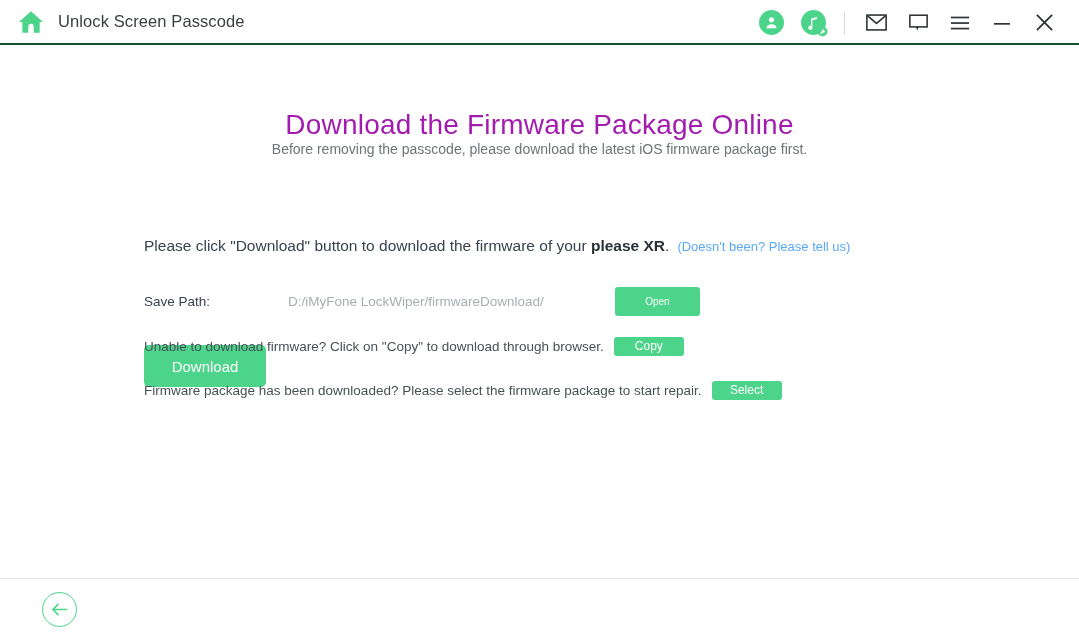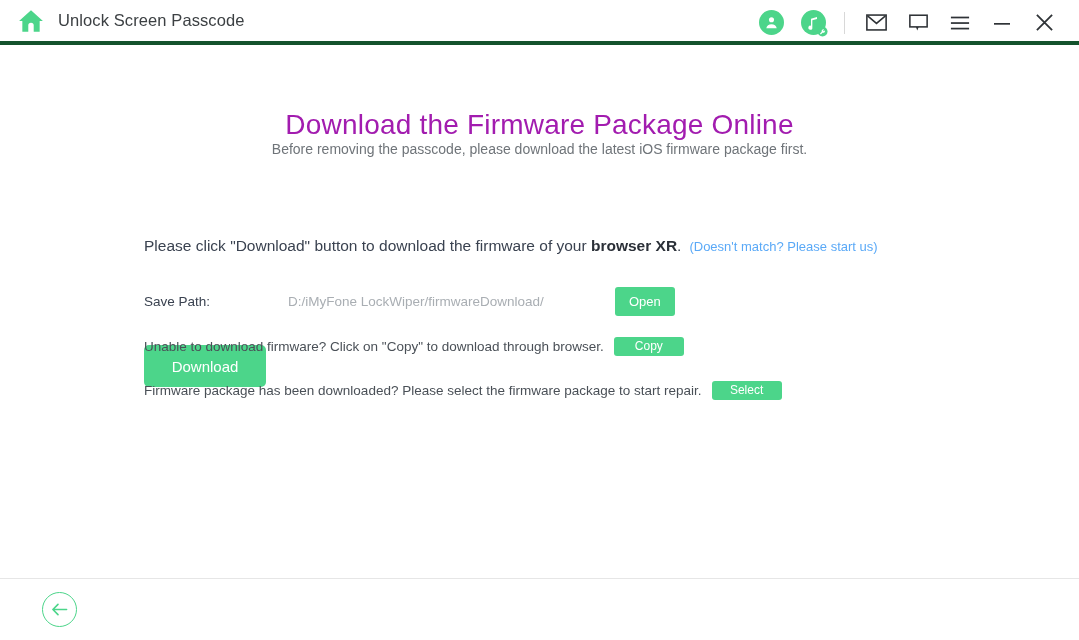--- a/index.html
+++ b/index.html
@@ -10,21 +10,21 @@
     background: #ffffff;
     font-family: "Liberation Sans", sans-serif;
   }
 
   
   .titlebar {
     position: relative;
     height: 45px;
     width: 1079px;
     background: #ffffff;
-    border-bottom: 4px solid #14532d;
+    border-bottom: 2px solid #14532d;
     display: flex;
     align-items: center;
   }
   .tb-left {
     display: flex;
     align-items: center;
     padding-left: 18px;
     gap: 14px;
   }
   .home-icon { width: 26px; height: 24px; display: block; }
@@ -122,22 +122,22 @@
   }
   .btn-green {
     background: #4cd58a;
     color: #ffffff;
     border: none;
     border-radius: 3px;
     font-family: "Liberation Sans", sans-serif;
     cursor: pointer;
   }
   .btn-open {
-    width: 60px; height: 29px;
-    font-size: 13px;
+    width: 85px; height: 29px;
+    font-size: 10px;
     margin-left: 27px;
   }
 
   .row-ver { margin-top: 20px; height: 32px; }
   .ver-lbl { font-size: 13.5px; color: #3a4250; }
   .select-box {
     margin-left: 12px;
     width: 100px;
     height: 31px;
     border: 1px solid #b9bcc0;
@@ -277,21 +277,21 @@
 </div>
 
 <div class="content">
 
   <div class="h1">Download the Firmware Package Online</div>
   <div class="sub">Before removing the passcode, please download the latest iOS firmware package first.</div>
 
   <div class="panel">
 
     <div class="line-main">
-      <span>Please click "Download" button to download the firmware of your </span><b>browser XR</b><span>.</span><a class="link-blue">(Doesn't match? Please start us)</a>
+      <span>Please click "Download" button to download the firmware of your </span><b>please XR</b><span>.</span><a class="link-blue">(Doesn't been? Please tell us)</a>
     </div>
 
     <div class="row row-save">
       <span class="lbl">Save Path:</span>
       <span class="save-path-val">D:/iMyFone LockWiper/firmwareDownload/</span>
       <button class="btn-green btn-open">Open</button>
     </div>
 
 
     <button class="btn-green btn-download">Download</button>

